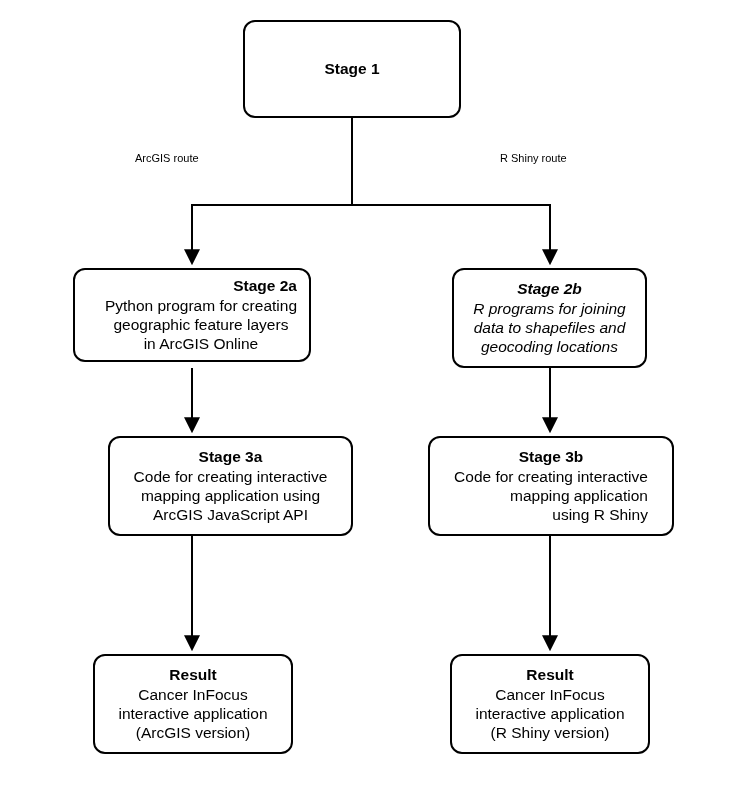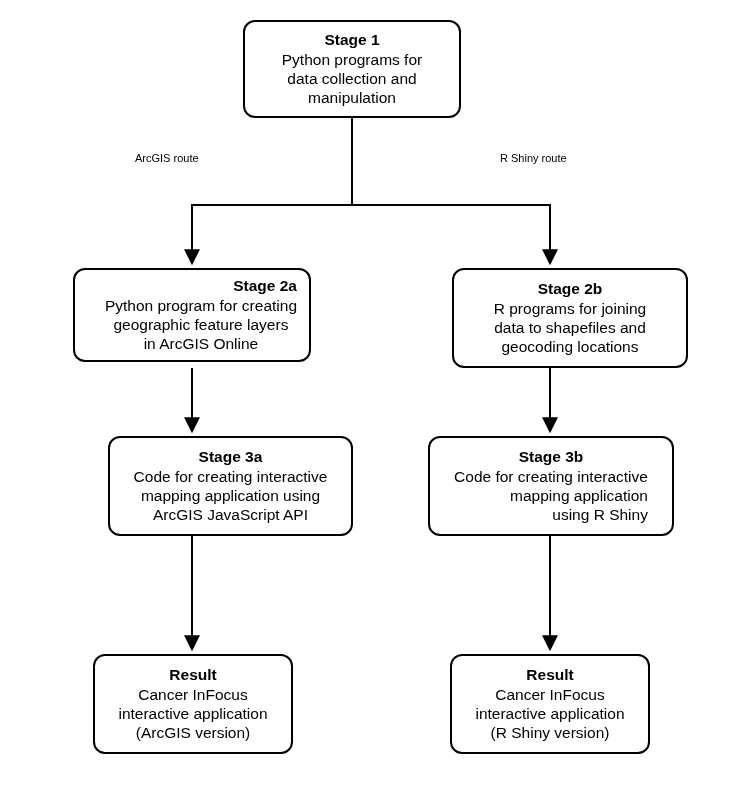--- a/index.html
+++ b/index.html
@@ -62,36 +62,33 @@
 
   <line x1="550" y1="368" x2="550" y2="430" stroke="#000" stroke-width="2" marker-end="url(#arrow)"></line>
 
   <line x1="192" y1="535" x2="192" y2="648" stroke="#000" stroke-width="2" marker-end="url(#arrow)"></line>
 
   <line x1="550" y1="535" x2="550" y2="648" stroke="#000" stroke-width="2" marker-end="url(#arrow)"></line>
 </svg>
 
 <div class="box" style="left:243px; top:20px; width:218px; height:98px;">
   <span class="title">Stage 1</span>
-  <span style="white-space:pre-line;">Python programs for
-data collection and
-manipulation</span>
 </div>
 
 <div class="route-label" style="left:135px; top:152px;">ArcGIS route</div>
 <div class="route-label" style="left:500px; top:152px;">R Shiny route</div>
 
 <div class="box" style="left:73px; top:268px; width:238px; height:94px;align-items:flex-end;">
   <span class="title">Stage 2a</span>
   <span style="white-space:pre-line;">Python program for creating
 geographic feature layers
 in ArcGIS Online</span>
 </div>
 
-<div class="box" style="left:452px; top:268px; width:236px; height:100px;">
+<div class="box" style="left:452px; top:268px; width:195px; height:100px;font-style:italic;">
   <span class="title">Stage 2b</span>
   <span style="white-space:pre-line;">R programs for joining
 data to shapefiles and
 geocoding locations</span>
 </div>
 
 <div class="box" style="left:70px; top:436px; width:245px; height:100px;margin-left:38px;">
   <span class="title">Stage 3a</span>
   <span style="white-space:pre-line;">Code for creating interactive
 mapping application using

